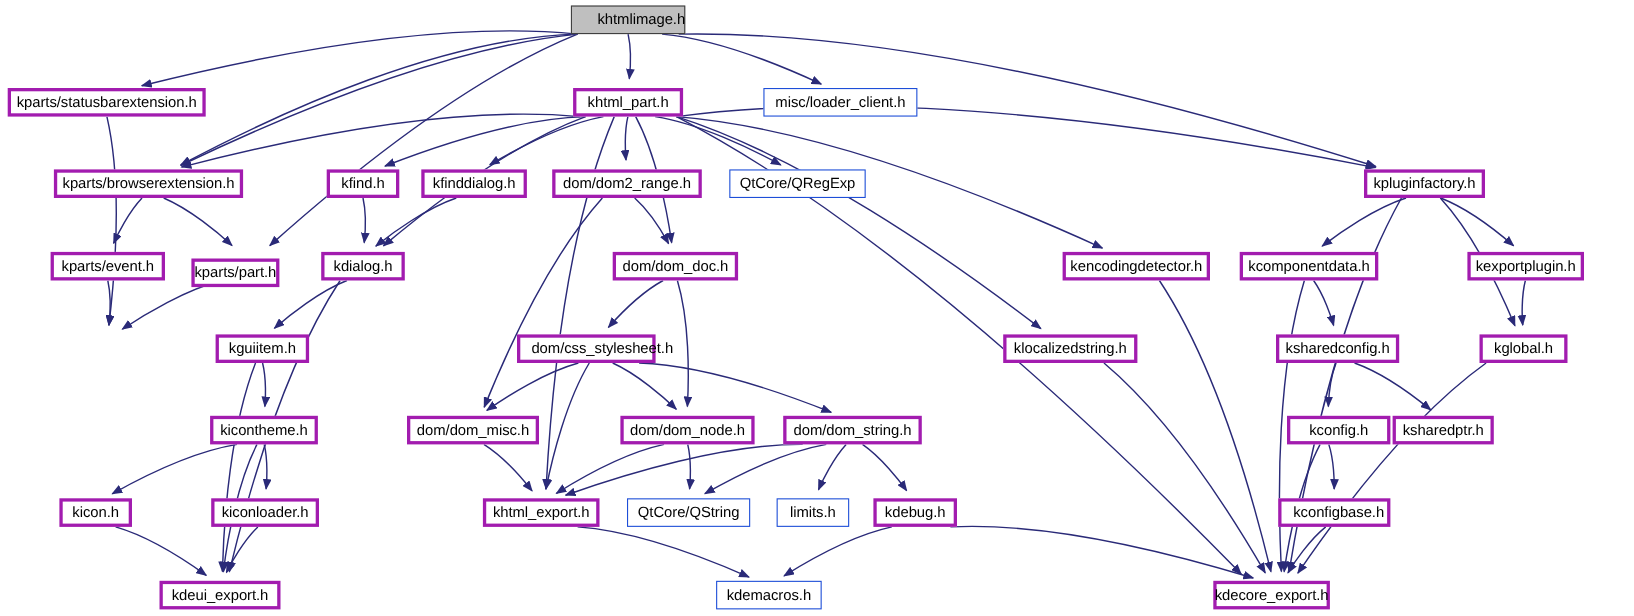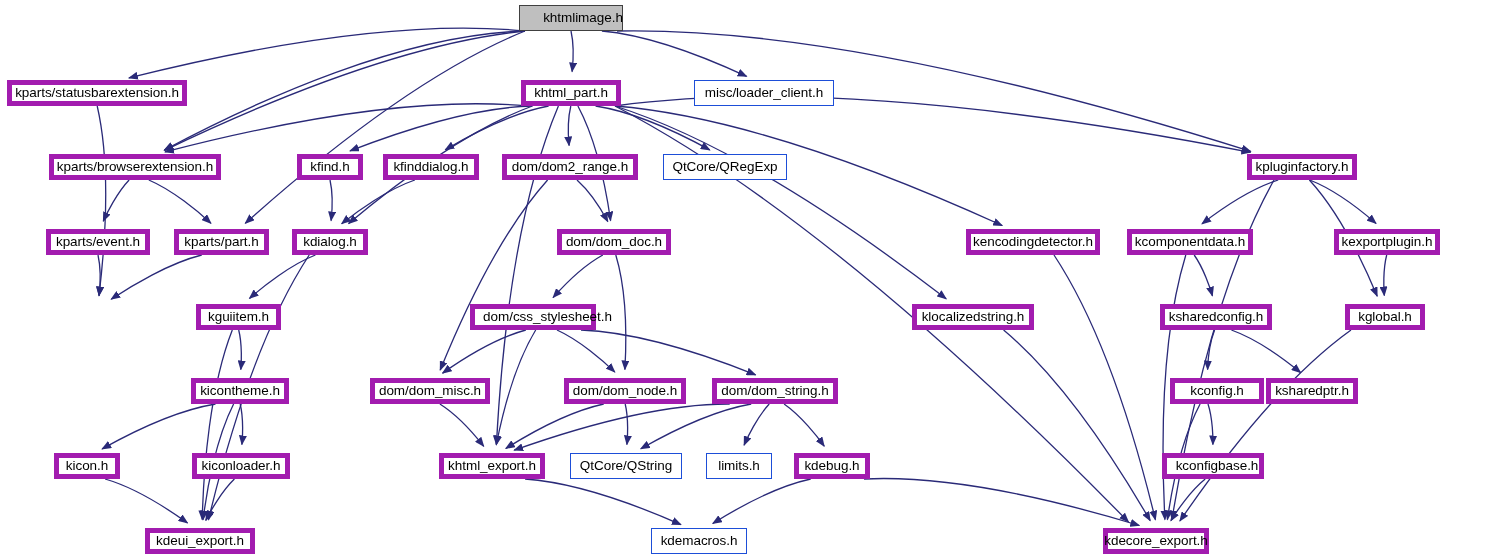--- a/index.html
+++ b/index.html
@@ -13,21 +13,21 @@
   #edges{position:absolute;left:0;top:0;width:1485px;height:560px;}
   .node{
     position:absolute;
     box-sizing:border-box;
     display:flex;align-items:center;justify-content:center;
     white-space:nowrap;
     font-size:13.5px;
     line-height:1;
     color:#000000;
     background:#ffffff;
-    border:5px solid #a21caf;
+    border:3px solid #a21caf;
     border-radius:0;
     height:26px;
     z-index:5;
     letter-spacing:-0.05px;
   }
   .node.root{
     background:#bfbfbf;
     border:1px solid #404040;
     padding-left:24px;
   }
@@ -137,27 +137,27 @@
     </div>
     <div class="node" style="left: 383px; top: 154px; width: 96px;">
       <span>kfinddialog.h</span>
     </div>
     <div class="node" style="left: 502px; top: 154px; width: 136px;">
       <span>dom/dom2_range.h</span>
     </div>
     <div class="node dim" style="left: 663px; top: 154px; width: 124px;">
       <span>QtCore/QRegExp</span>
     </div>
-    <div class="node" style="left: 1240px; top: 154px; width: 110px; margin-left: 7px;">
+    <div class="node" style="left: 1240px; top: 154px; width: 110px;">
       <span>kpluginfactory.h</span>
     </div>
     <div class="node" style="left: 46px; top: 229px; width: 104px;">
       <span>kparts/event.h</span>
     </div>
-    <div class="node" style="left: 174px; top: 229px; width: 95px;">
+    <div class="node" style="left: 174px; top: 235px; width: 80px;">
       <span>kparts/part.h</span>
     </div>
     <div class="node" style="left: 292px; top: 229px; width: 76px;">
       <span>kdialog.h</span>
     </div>
     <div class="node" style="left: 557px; top: 229px; width: 114px;">
       <span>dom/dom_doc.h</span>
     </div>
     <div class="node" style="left: 966px; top: 229px; width: 134px;">
       <span>kencodingdetector.h</span>

